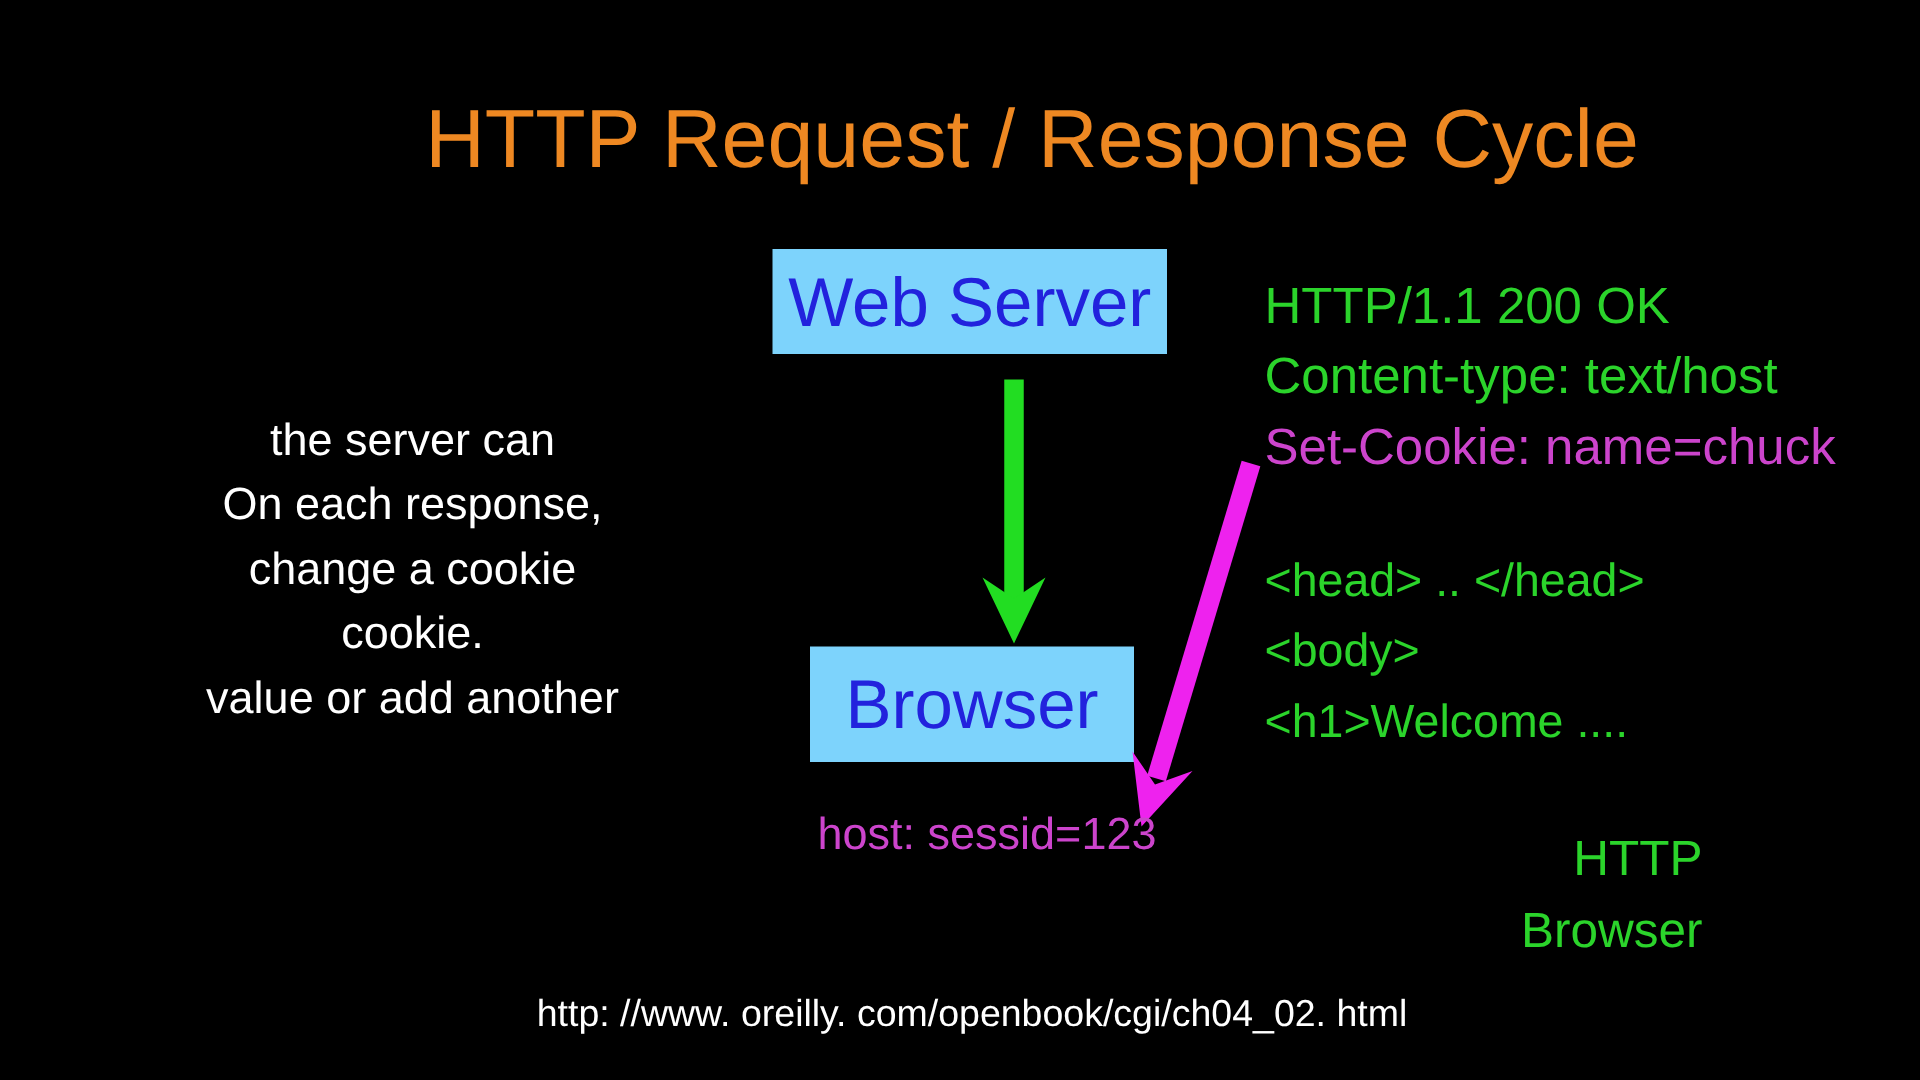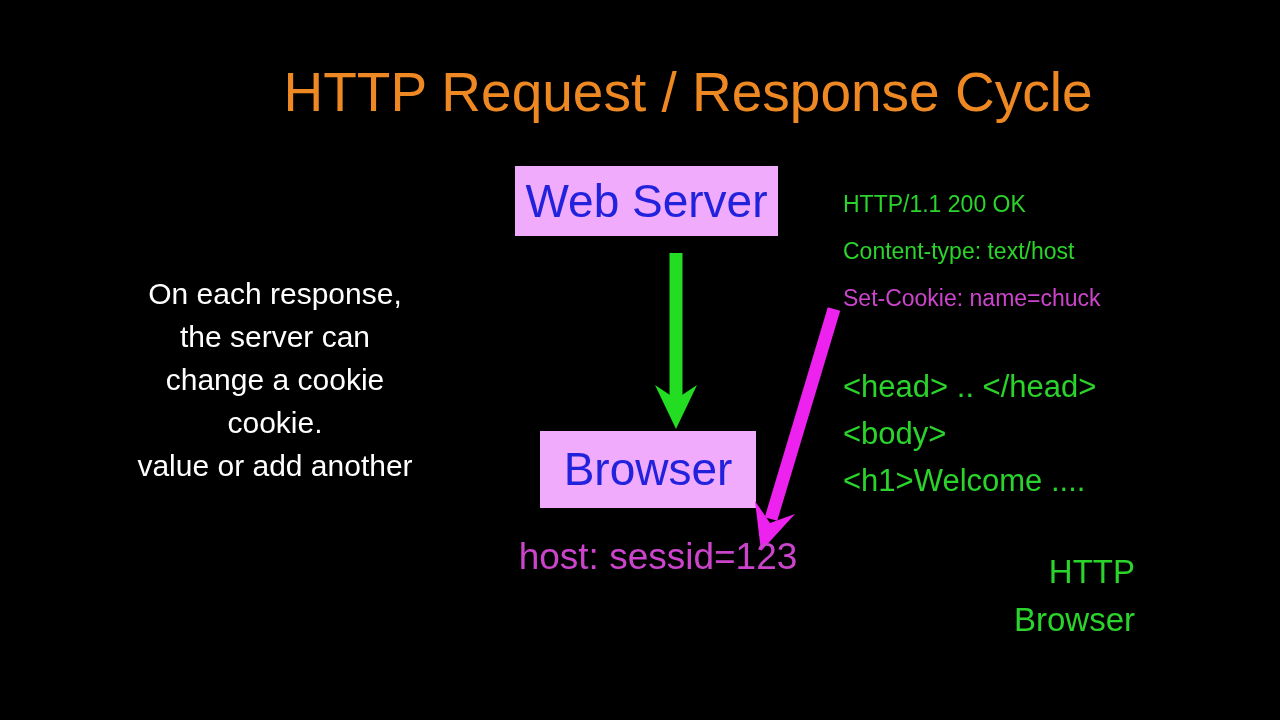--- a/index.html
+++ b/index.html
@@ -31,21 +31,21 @@
     left: 68px;
     top: 272px;
     width: 358px;
     text-align: center;
     color: #FFFFFF;
     font-size: 30px;
     line-height: 43px;
   }
   .node-box {
     position: absolute;
-    background: #f0abfc;
+    background: #7dd3fc;
     color: #2222DD;
     text-align: center;
     white-space: nowrap;
   }
   .web-server-box {
     left: 487px;
     top: 166px;
     width: 263px;
     height: 70px;
     font-size: 46px;
@@ -56,42 +56,42 @@
     top: 431px;
     width: 216px;
     height: 77px;
     font-size: 46px;
     line-height: 77px;
   }
   .resp-headers {
     position: absolute;
     left: 815px;
     top: 181px;
-    font-size: 23px;
+    font-size: 34px;
     line-height: 47px;
     color: #2BD42B;
     white-space: nowrap;
   }
   .resp-body {
     position: absolute;
     left: 815px;
     top: 363px;
     font-size: 31px;
     line-height: 47px;
     color: #2BD42B;
     white-space: nowrap;
   }
   .magenta { color: #CC44CC; }
   .cookie-sent {
     position: absolute;
     left: 455px;
     top: 534px;
     width: 350px;
     text-align: center;
-    font-size: 37px;
+    font-size: 30px;
     line-height: 45px;
     color: #CC44CC;
     white-space: nowrap;
   }
   .resp-caption {
     position: absolute;
     left: 907px;
     top: 548px;
     width: 200px;
     text-align: right;
@@ -120,22 +120,22 @@
   }
 </style>
 </head>
 <body>
 
 <div class="stage">
 
   <div class="title">HTTP Request / Response Cycle</div>
 
   <div class="note">
+    <div>the server can</div>
     <div>On each response,</div>
-    <div>the server can</div>
     <div>change a cookie</div>
     <div>cookie.</div>
     <div>value or add another</div>
   </div>
 
   <div class="node-box web-server-box">Web Server</div>
 
   <div class="node-box browser-box">Browser</div>
 
   <svg class="arrow-layer" viewBox="0 0 1280 720" xmlns="http://www.w3.org/2000/svg">
@@ -163,14 +163,15 @@
 
   <div class="cookie-sent">
     <div>host: sessid=123</div>
   </div>
 
   <div class="resp-caption">
     <div>HTTP</div>
     <div>Browser</div>
   </div>
 
+  <div class="footer-url">http: //www. oreilly. com/openbook/cgi/ch04_02. html</div>
 
 </div>
 
 </body></html>

